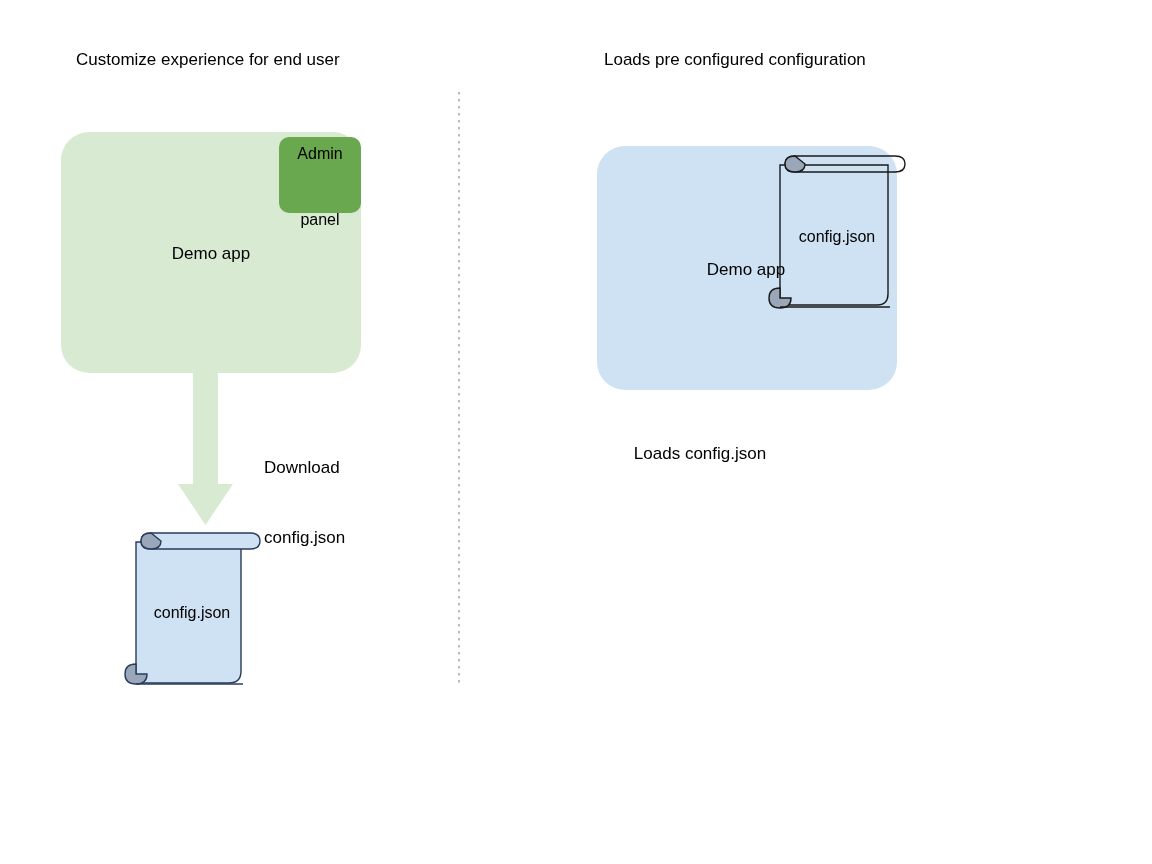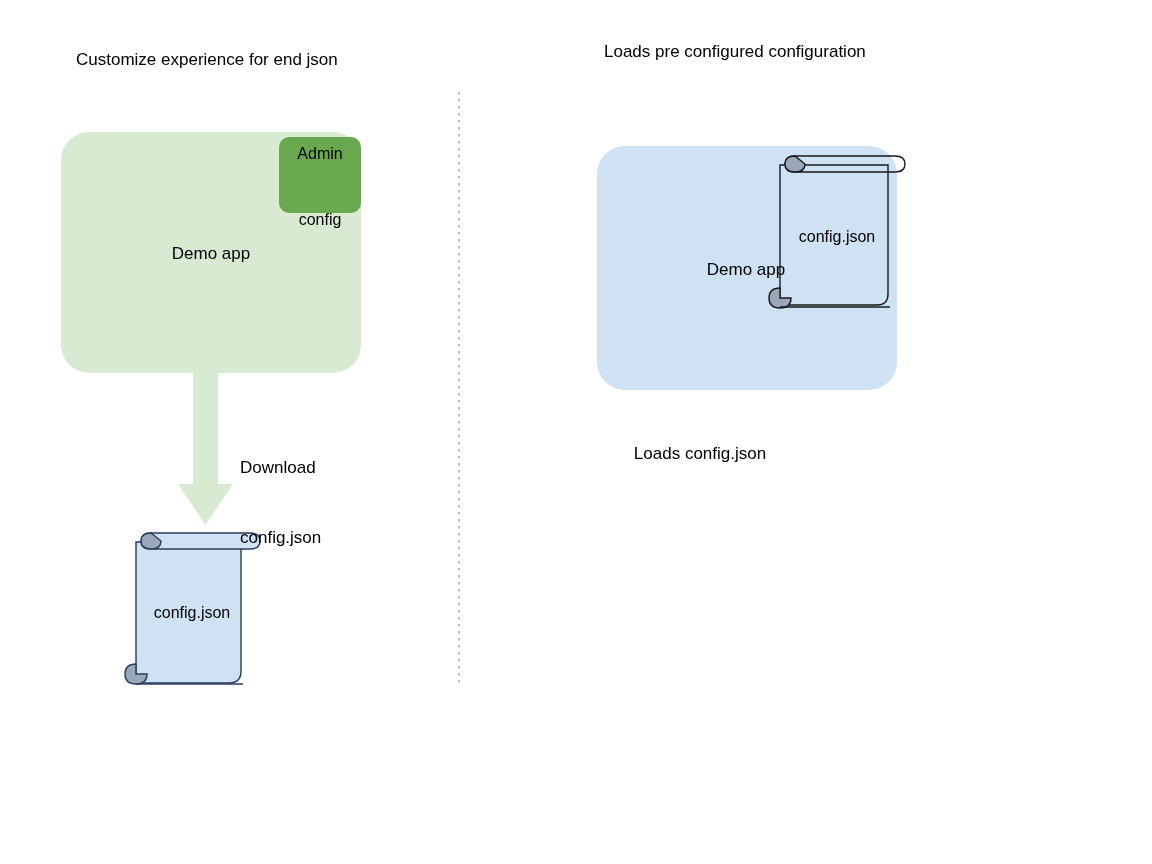--- a/index.html
+++ b/index.html
@@ -112,32 +112,32 @@
              Q 769 288 769 298
              Q 769 308 780 308
              Q 791 308 791 298
              L 780 298 Z" fill="#9aa7b8" stroke="#1a1a1a" stroke-width="1.4"></path>
     <line x1="780" y1="307" x2="890" y2="307" stroke="#1a1a1a" stroke-width="1.4"></line>
   </g>
 
   <line x1="459" y1="92" x2="459" y2="686" stroke="#999999" stroke-width="1.3" stroke-dasharray="2.5 4.5"></line>
 </svg>
 
-<div class="lbl title-text" style="left:76px; top:48px;">Customize experience for end json</div>
+<div class="lbl title-text" style="left:76px; top:48px;">Customize experience for end user</div>
 
-<div class="lbl title-text" style="left:604px; top:40px;">Loads pre configured configuration</div>
+<div class="lbl title-text" style="left:604px; top:48px;">Loads pre configured configuration</div>
 
 <div class="lbl node-text center-block" style="left:211px; top:254px;">Demo app</div>
 
 <div class="lbl small-node-text center-block" style="left:320px; top:176px; width:69px;">
   <div>Admin</div>
-  <div>config</div>
+  <div>panel</div>
 </div>
 
-<div class="lbl edge-text" style="left:240px; top:409px;">
+<div class="lbl edge-text" style="left:264px; top:409px;">
   <div>Download</div>
   <div>config.json</div>
 </div>
 
 <div class="lbl small-node-text center-block" style="left:192px; top:613px;">config.json</div>
 
 <div class="lbl node-text center-block" style="left:700px; top:270px;margin-left:46px;">Demo app</div>
 
 <div class="lbl small-node-text center-block" style="left:837px; top:237px;">config.json</div>
 

